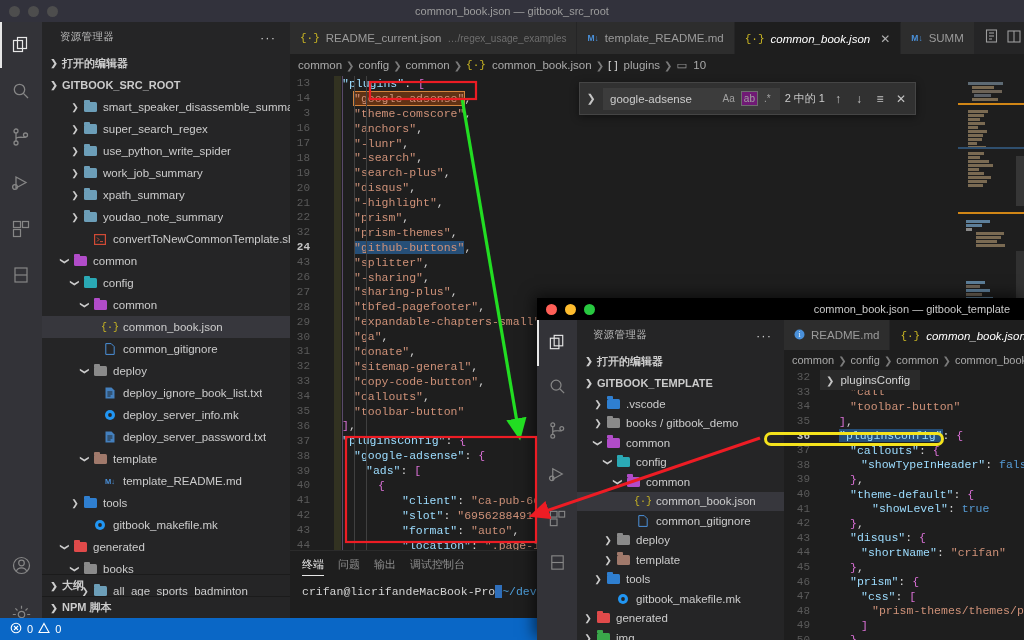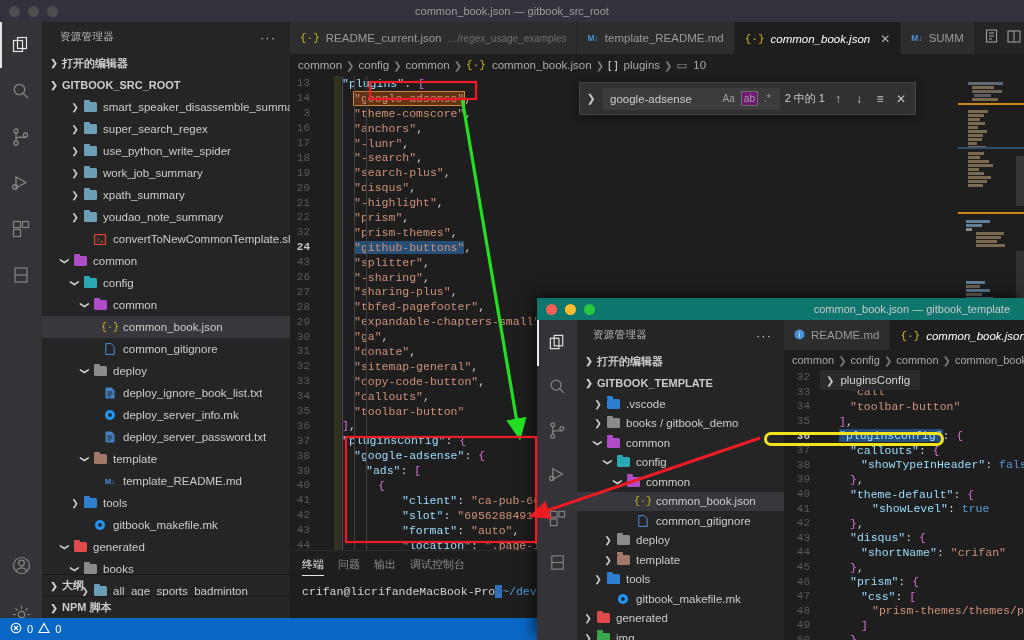--- a/index.html
+++ b/index.html
@@ -101,21 +101,21 @@
      display:flex; align-items:center; padding:0 6px; gap:5px; }
   .fw-input .val { flex:1; font-size:11.5px; color:#cccccc; }
   .fw-opt { font-size:10px; color:#a0a0a0; padding:1px 2px; }
   .fw-opt.on { outline:1px solid #6e6e6e; background:#701a75;text-align:center; }
   .fw-count { font-size:11px; color:#cccccc; white-space:nowrap; }
   .fw-btn { color:#c5c5c5; font-size:12px; width:16px; text-align:center; }
 
   
   .win2 { position:absolute; left:537px; top:298px; width:487px; height:342px;
      background:#1e1e1e; box-shadow:-3px -3px 14px rgba(0,0,0,.6); overflow:hidden; z-index:20; }
-  .w2-title { height:22px; background:#0f766e; display:flex; align-items:center; position:relative; }
+  .w2-title { height:22px; background:#000000; display:flex; align-items:center; position:relative; }
   .w2-title .traffic .dot:nth-child(1){ background:#ff5f57; }
   .w2-title .traffic .dot:nth-child(2){ background:#febc2e; }
   .w2-title .traffic .dot:nth-child(3){ background:#28c840; }
   .w2-title-text { position:absolute; left:0; right:0; text-align:center; font-size:11px; color:#c9c9c9; }
   .w2-ab { position:absolute; left:0; top:22px; width:40px; bottom:0; background:#333338;
      display:flex; flex-direction:column; align-items:center; }
   .w2-sb { position:absolute; left:40px; top:22px; width:207px; bottom:0; background:#252526; overflow:hidden; }
   .w2-ed { position:absolute; left:247px; top:22px; right:0; bottom:0; background:#1e1e1e; }
   .w2-tabbar { height:30px; background:#252526; display:flex; }
   .w2-bc { height:20px; display:flex; align-items:center; gap:4px; padding-left:8px;

